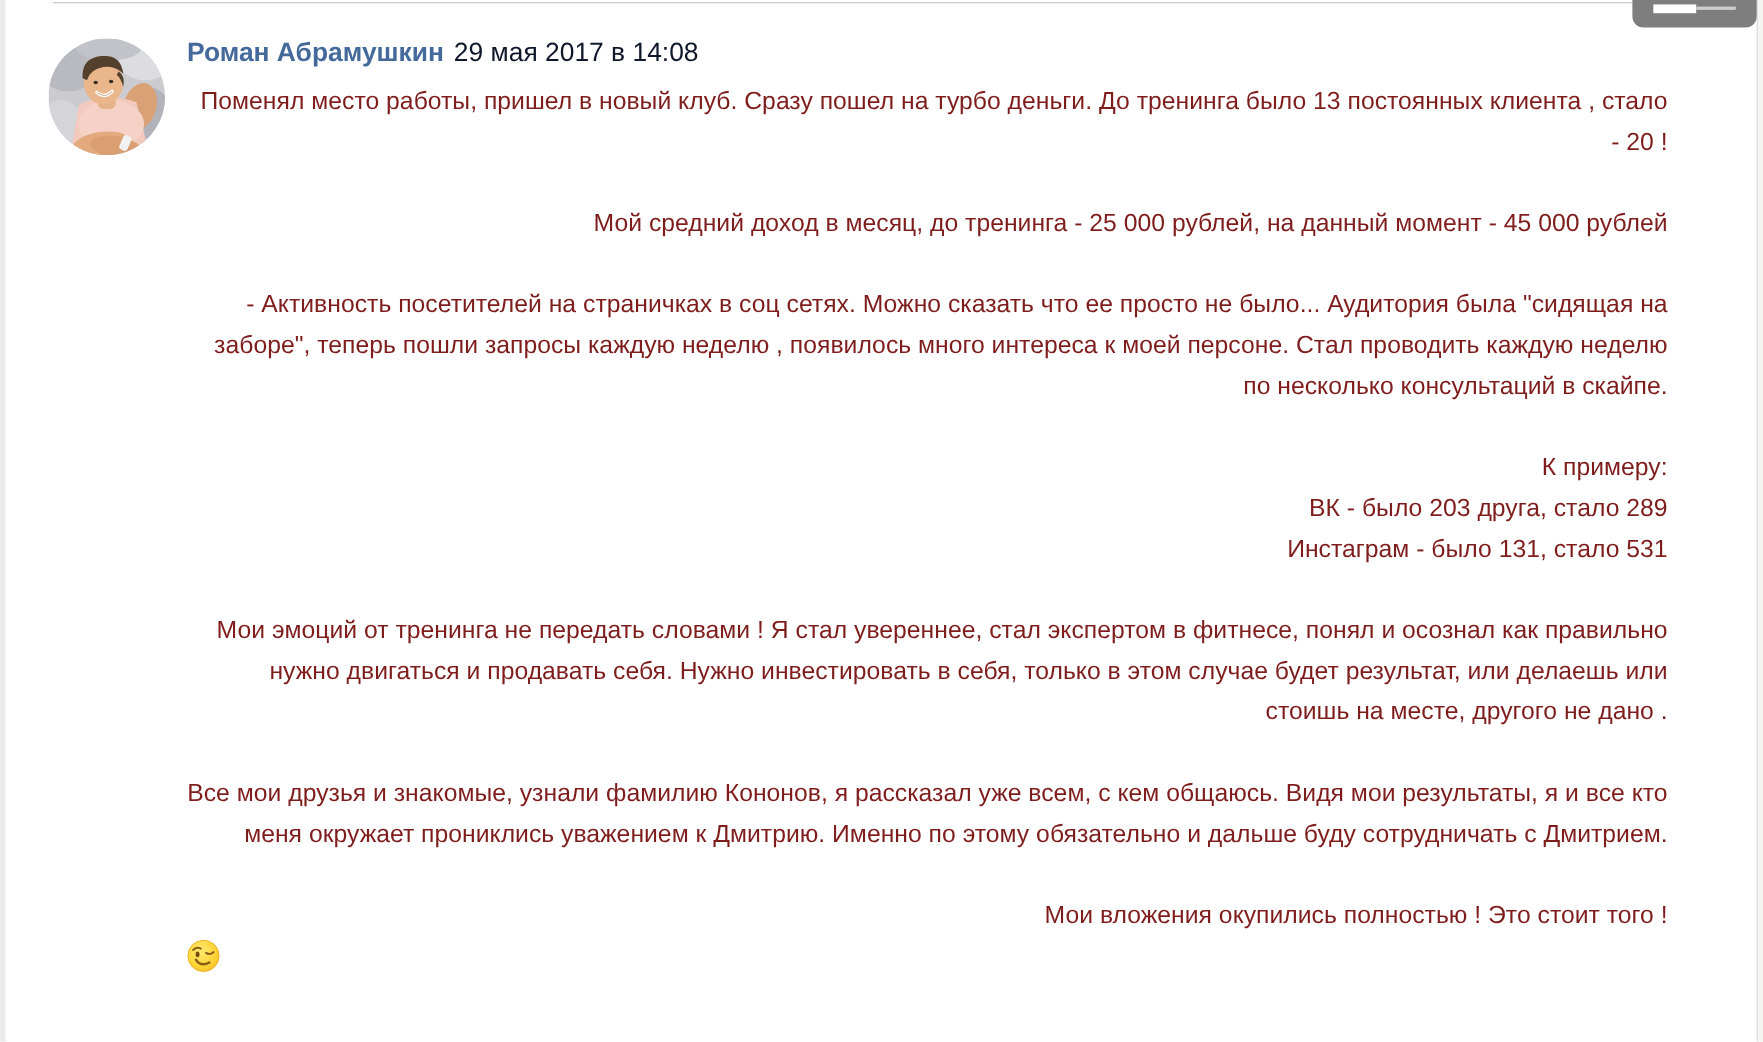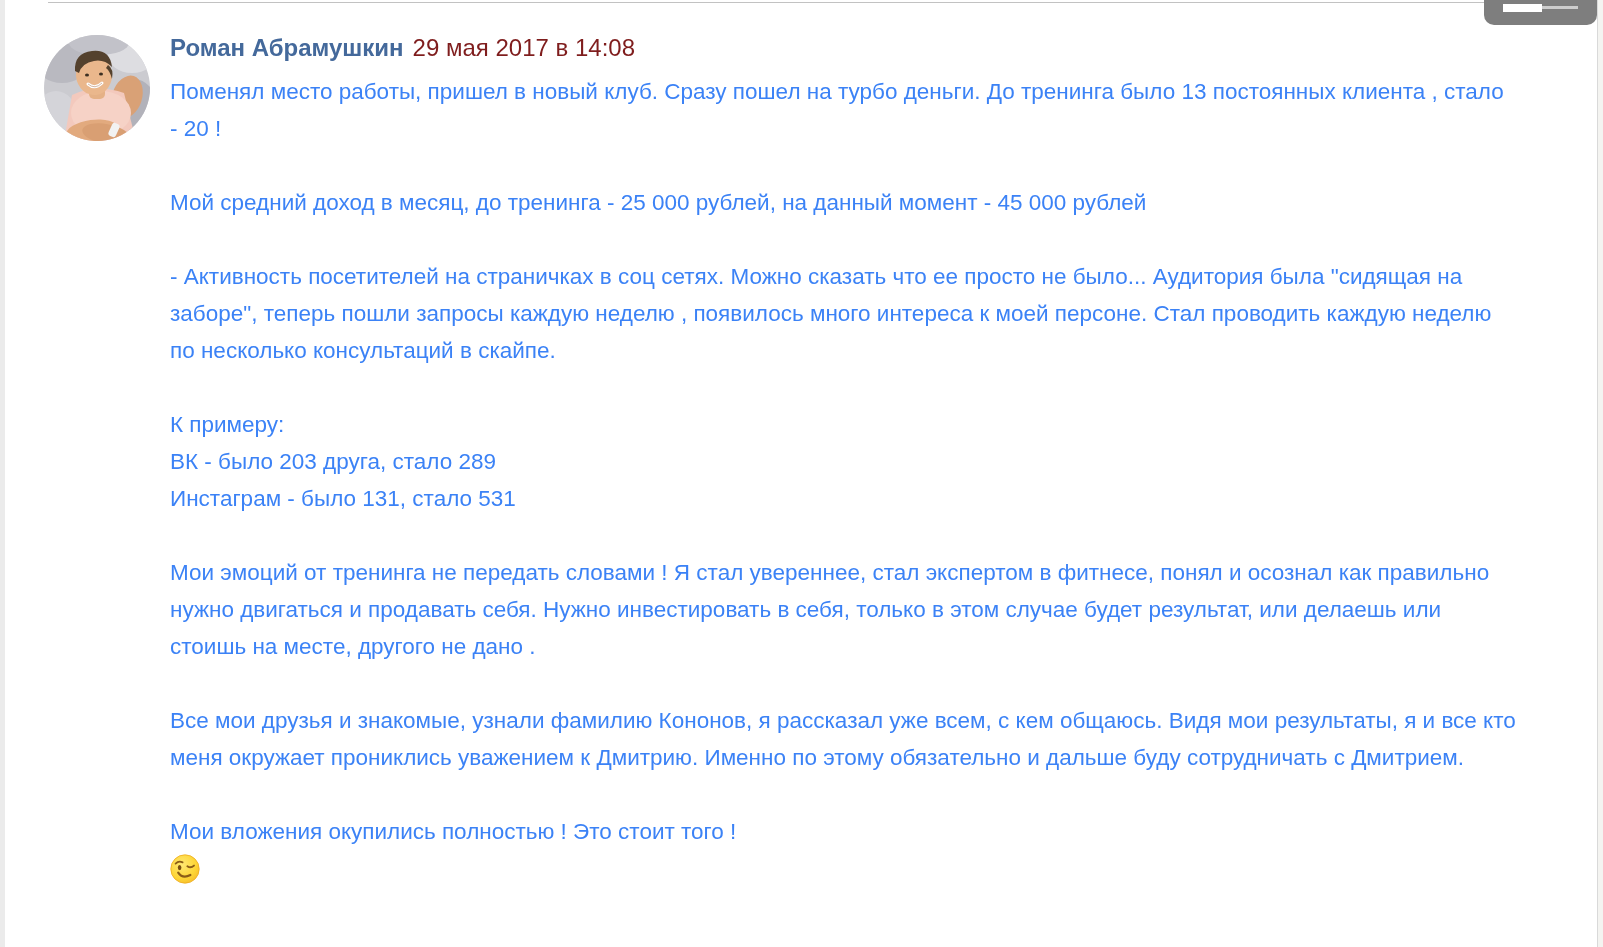--- a/index.html
+++ b/index.html
@@ -80,30 +80,31 @@
     font-size: 24px;
     font-weight: bold;
     color: #44699b;
     text-decoration: none;
     cursor: pointer;
     text-align: center;
   }
   .timestamp-link {
     font-size: 24px;
     font-weight: normal;
-    color: #7f1d1d;
+    color: #0f172a;
     margin-left: 9px;
     cursor: pointer;
   }
   .comment-body {
     margin-top: 7px;
     font-size: 22.5px;
     line-height: 37px;
-    color: #3b82f6;
+    color: #7f1d1d;
     white-space: pre-line;
+    text-align: right;
   }
   .emoji-line {
     margin-top: 4px;
     height: 32px;
   }
   .emoji {
     width: 30px; height: 30px;
     display: inline-block;
     vertical-align: top;
   }

